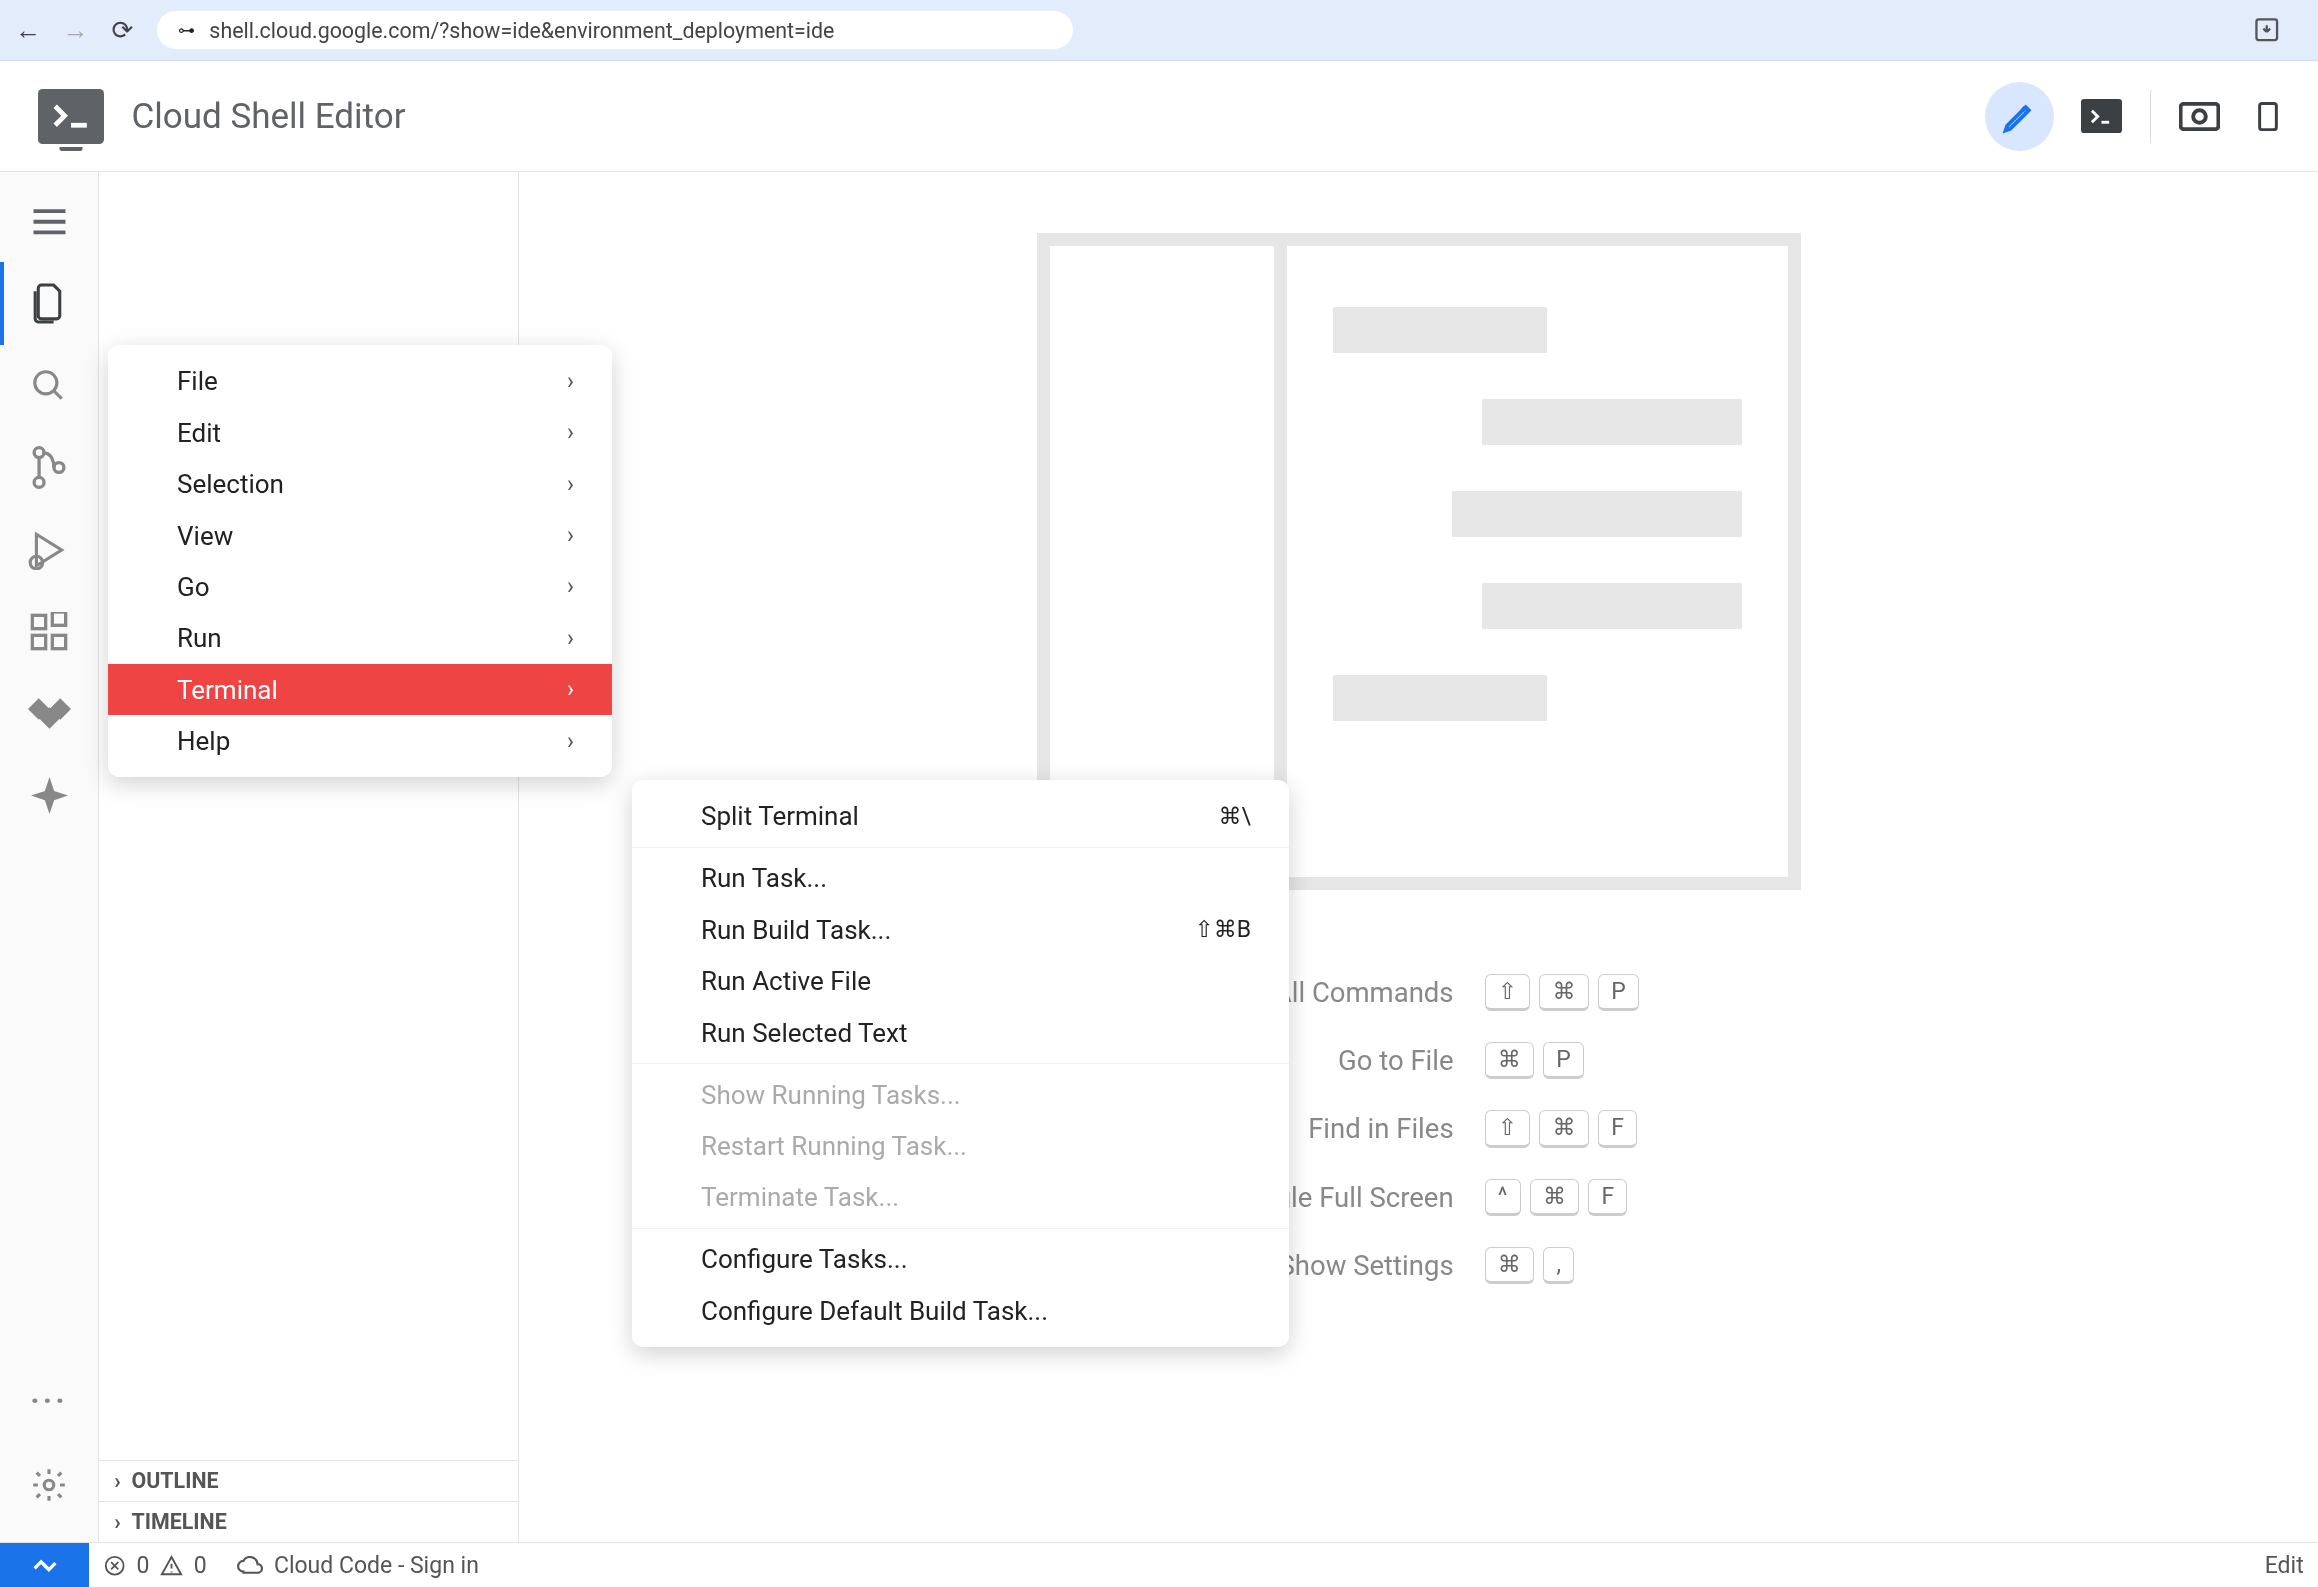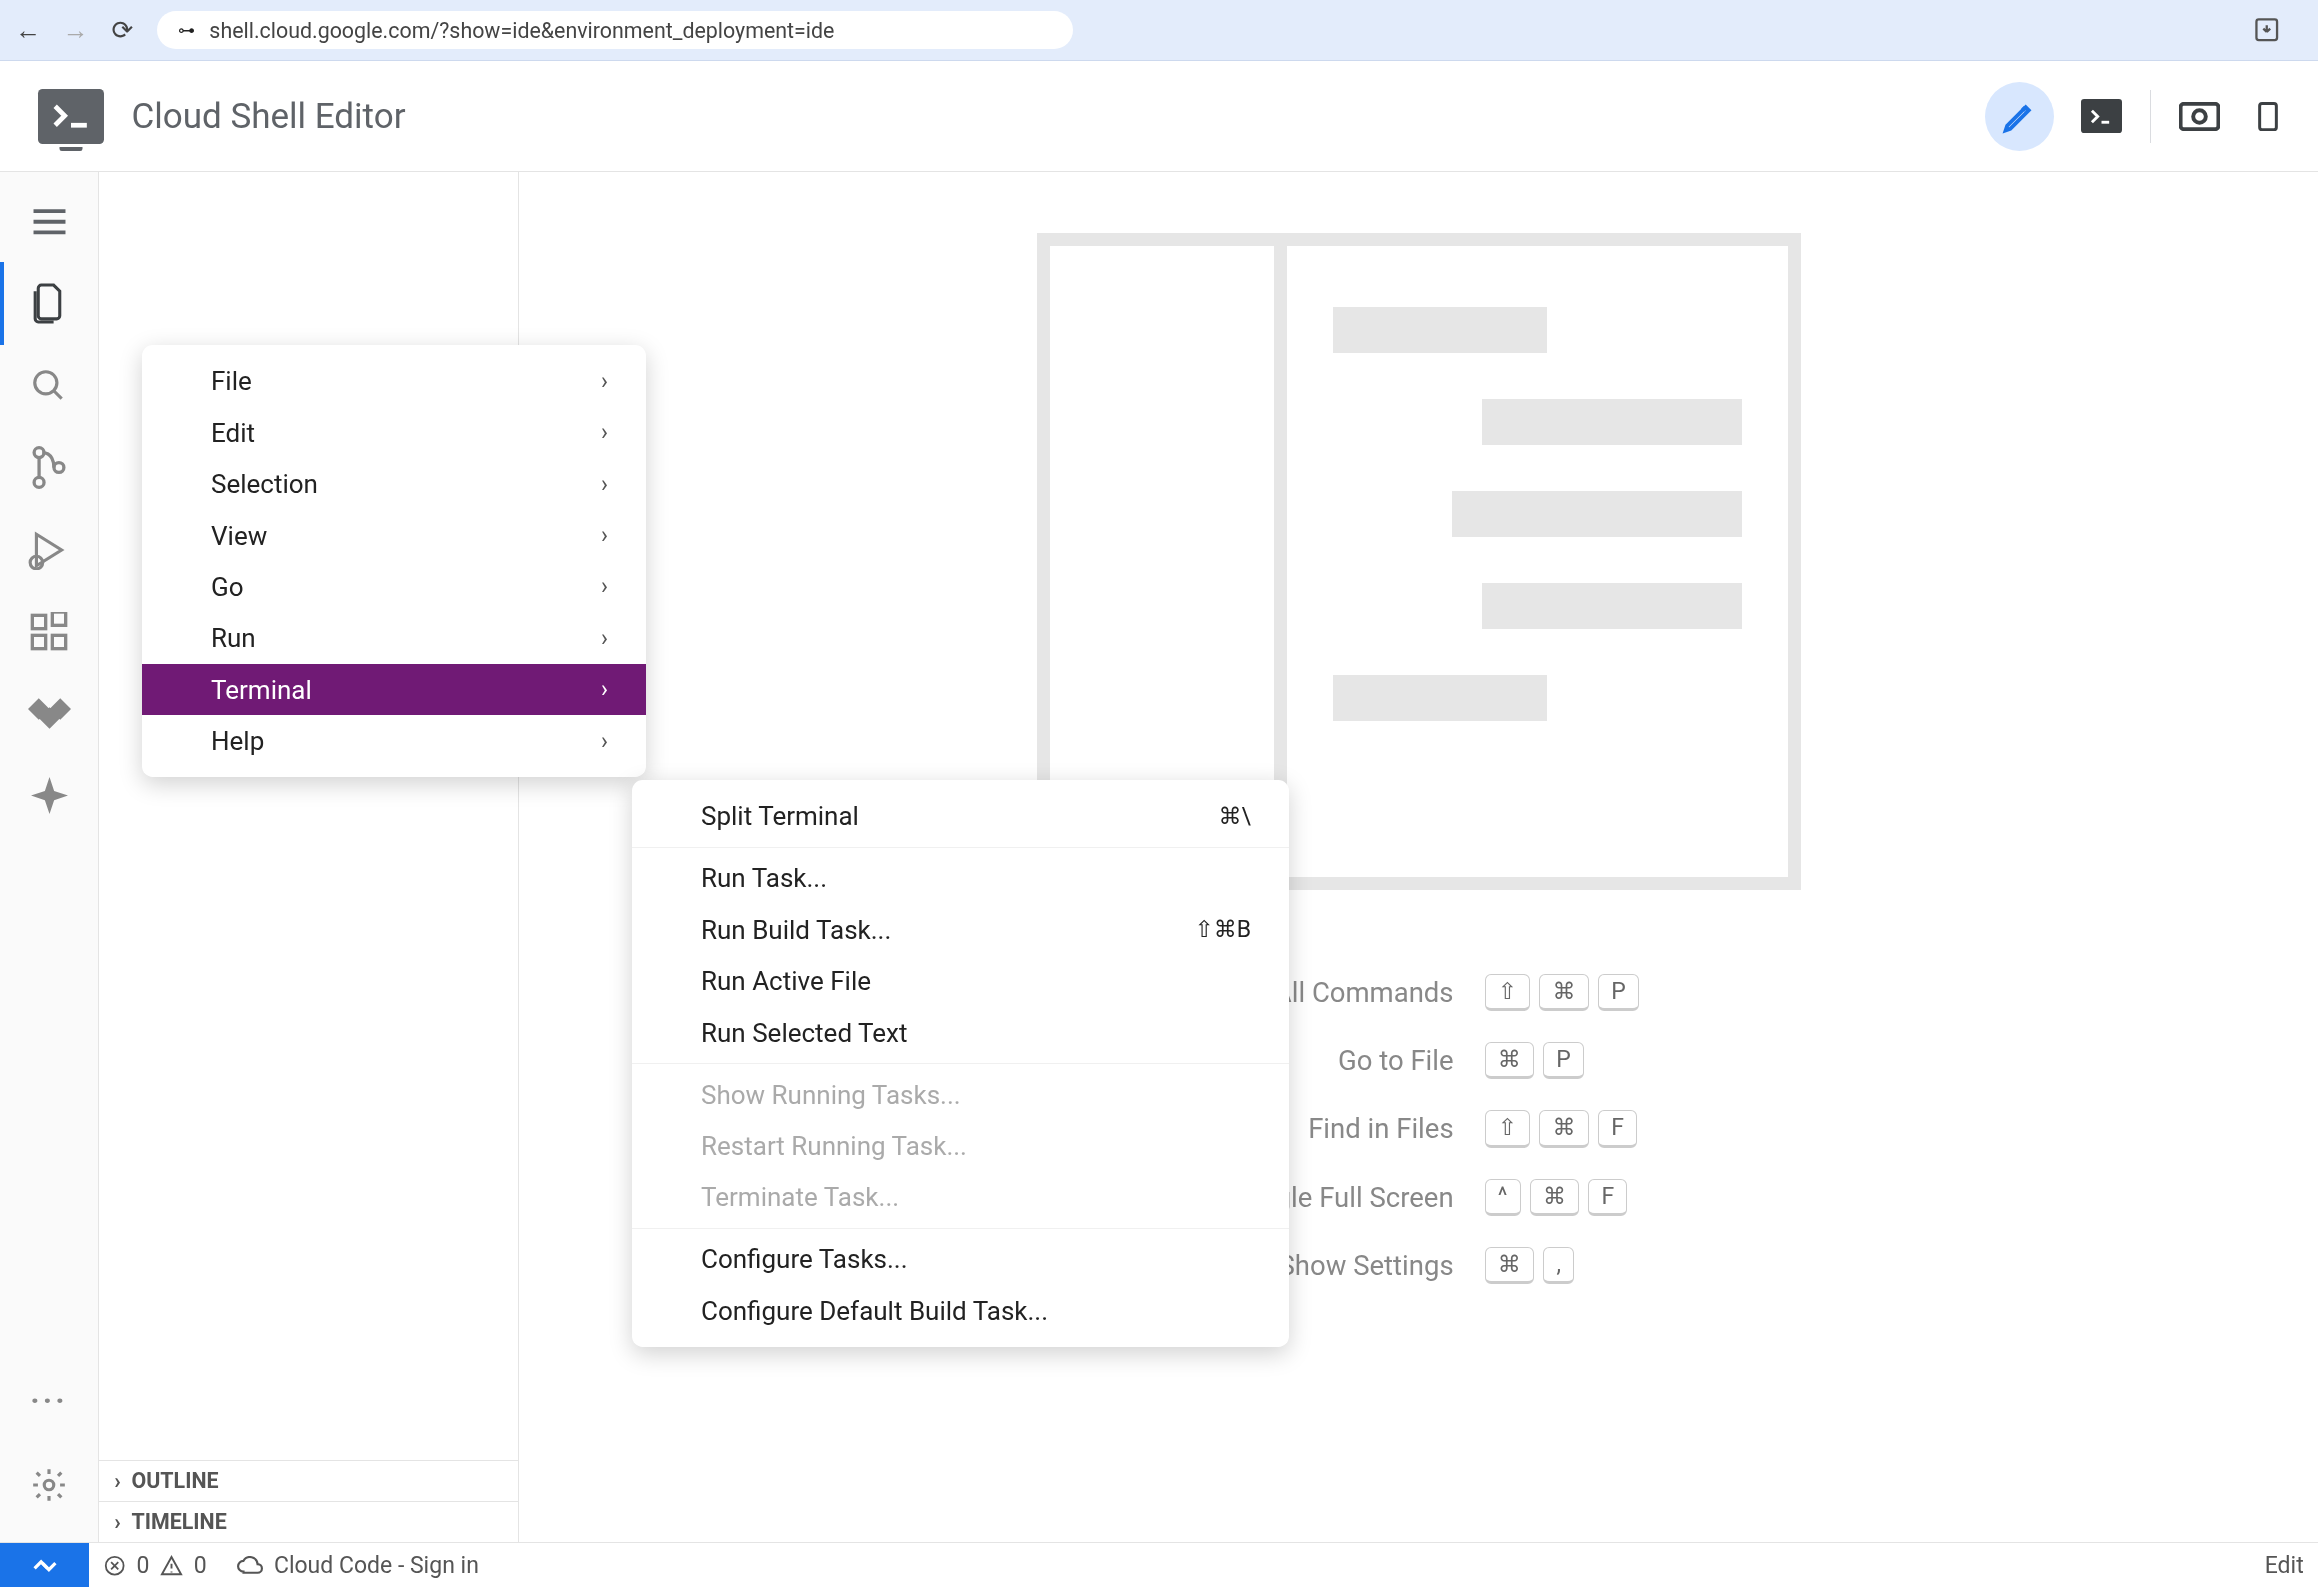--- a/index.html
+++ b/index.html
@@ -172,28 +172,28 @@
 
   
   .menu {
     position: absolute;
     background: #fff;
     border-radius: 10.7px;
     box-shadow: 0 6.1px 23px rgba(0,0,0,.18);
     padding: 10.7px 0;
     font-size: 26px;
   }
-  .menu.main-menu { top: 173px; left: 142px; width: 504px; z-index: 20;}
+  .menu.main-menu { top: 173px; left: 108px; width: 504px; z-index: 20;}
   .menu.sub-menu  { top: 608px; left: 632px; width: 657px; z-index: 30;}
   .menu-row {
     display: flex; align-items: center;
     padding: 10.7px 38px 10.7px 69px;
     justify-content: space-between;
   }
-  .menu-row.highlight { background: #701a75; color: #fff; gap: 11px; }
+  .menu-row.highlight { background: #ef4444; color: #fff; gap: 11px; }
   .menu-row.highlight .chev { color: #fff; }
   .chev { font-size: 23px; color: #555; }
   .menu-sep { height: 1.5px; background: #f0f0f0; margin: 4.6px 0; }
   .disabled { color: #aaa; text-align: center; }
   .sc { font-size: 23px; }
 
   
   .status-bar {
     height: 46px;
     background: #fff;

